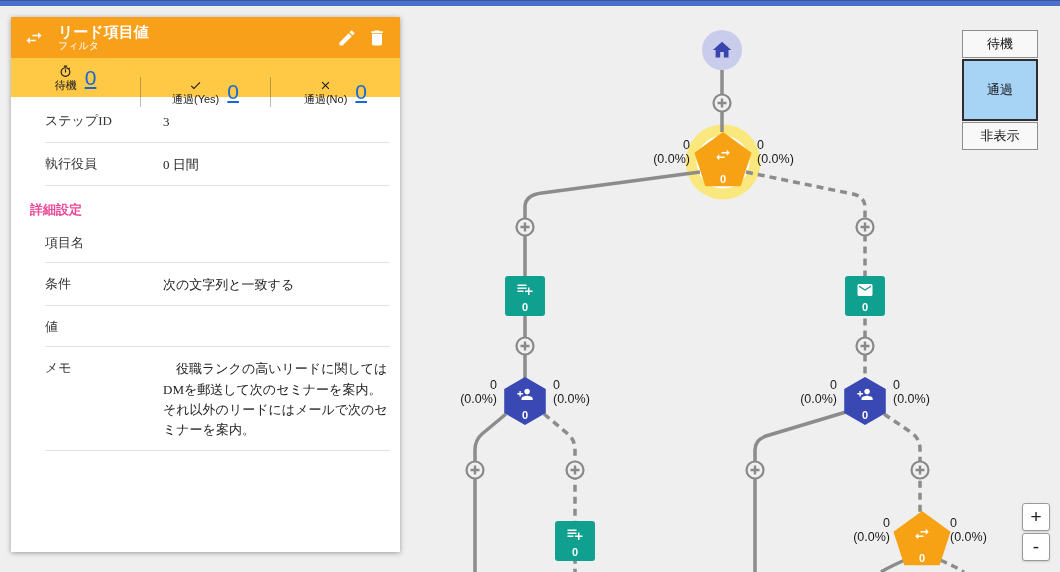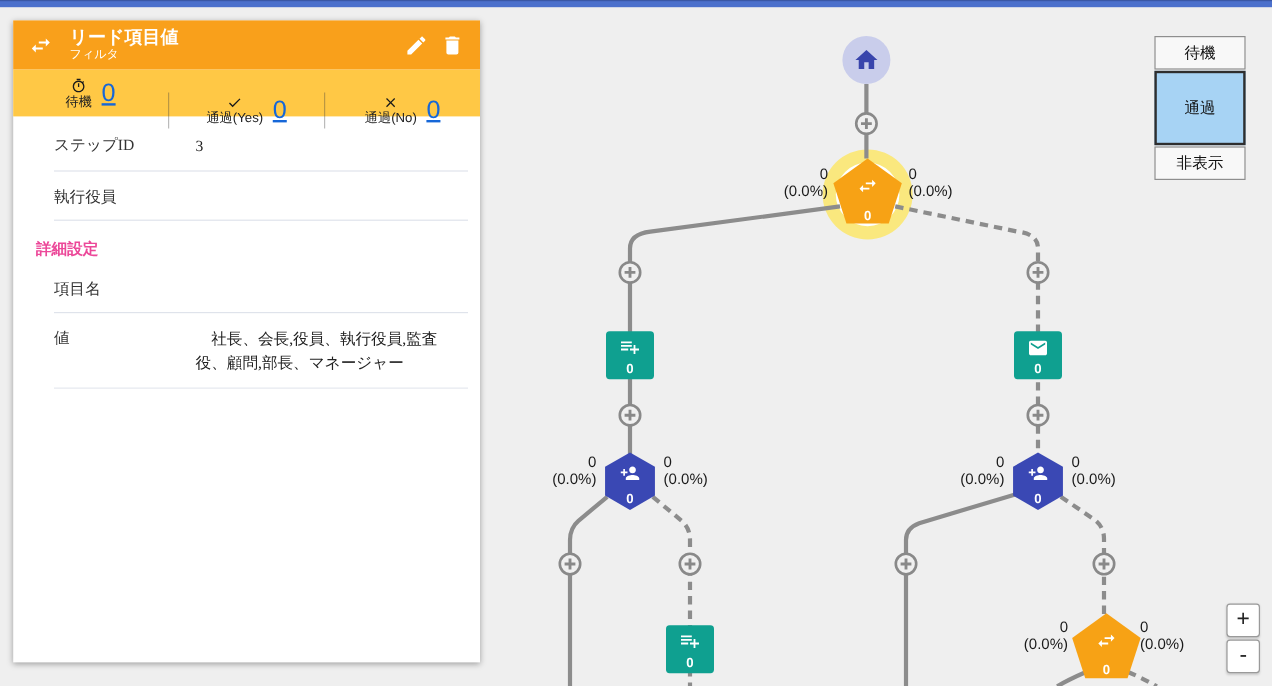--- a/index.html
+++ b/index.html
@@ -267,28 +267,36 @@
     </div>
   </div>
 
   <div class="panel-body">
     <div class="field">
       <span class="field-label">ステップID</span>
       <span class="field-value">3</span>
     </div>
     <div class="field">
       <span class="field-label">執行役員</span>
+      <span class="field-value">0 日間</span>
     </div>
     <div class="section">詳細設定</div>
     <div class="field">
       <span class="field-label">項目名</span>
     </div>
     <div class="field">
+      <span class="field-label">条件</span>
+      <span class="field-value">次の文字列と一致する</span>
+    </div>
+    <div class="field">
       <span class="field-label">値</span>
-      <span class="field-value">　社長、会長,役員、執行役員,監査役、顧問,部長、マネージャー</span>
+    </div>
+    <div class="field">
+      <span class="field-label">メモ</span>
+      <span class="field-value">　役職ランクの高いリードに関してはDMを郵送して次のセミナーを案内。それ以外のリードにはメールで次のセミナーを案内。</span>
     </div>
   </div>
 </div>
 
 <div class="view-buttons">
   <button class="view-btn">待機</button>
   <button class="view-btn selected">通過</button>
   <button class="view-btn">非表示</button>
 </div>
 

